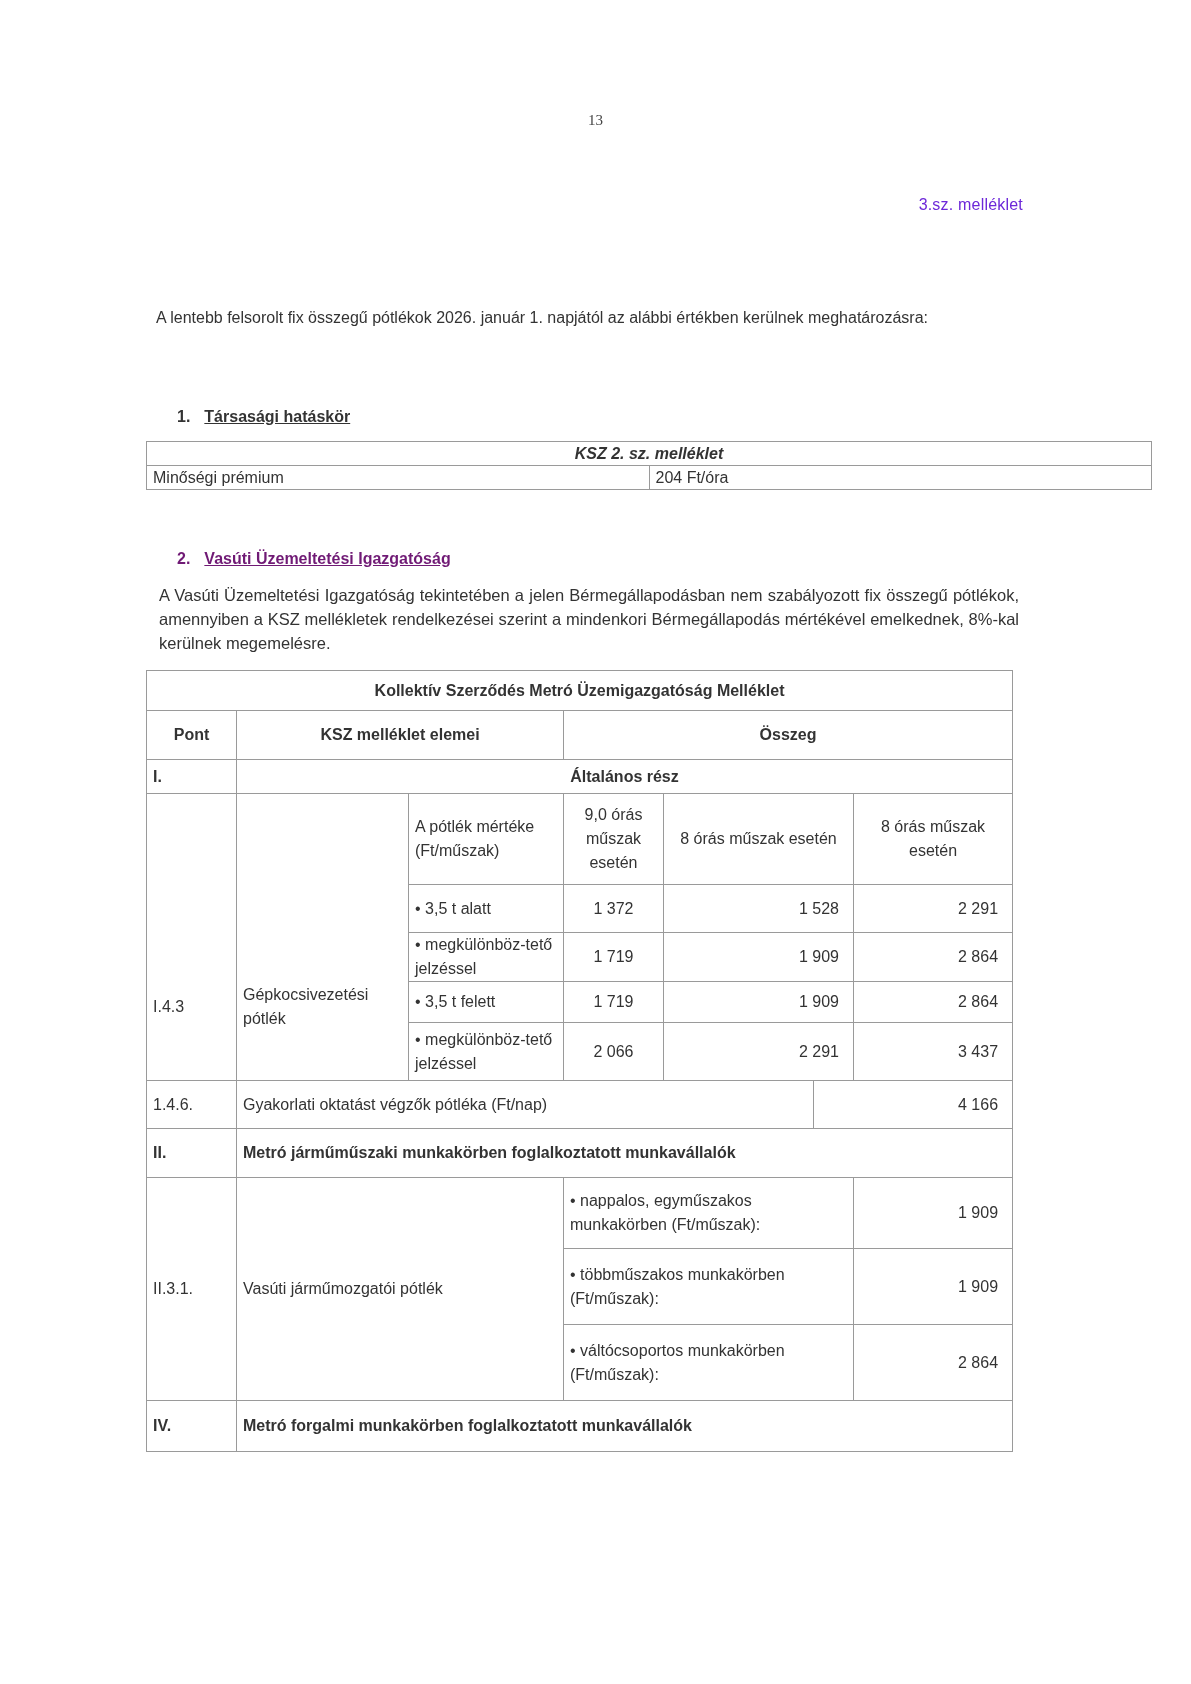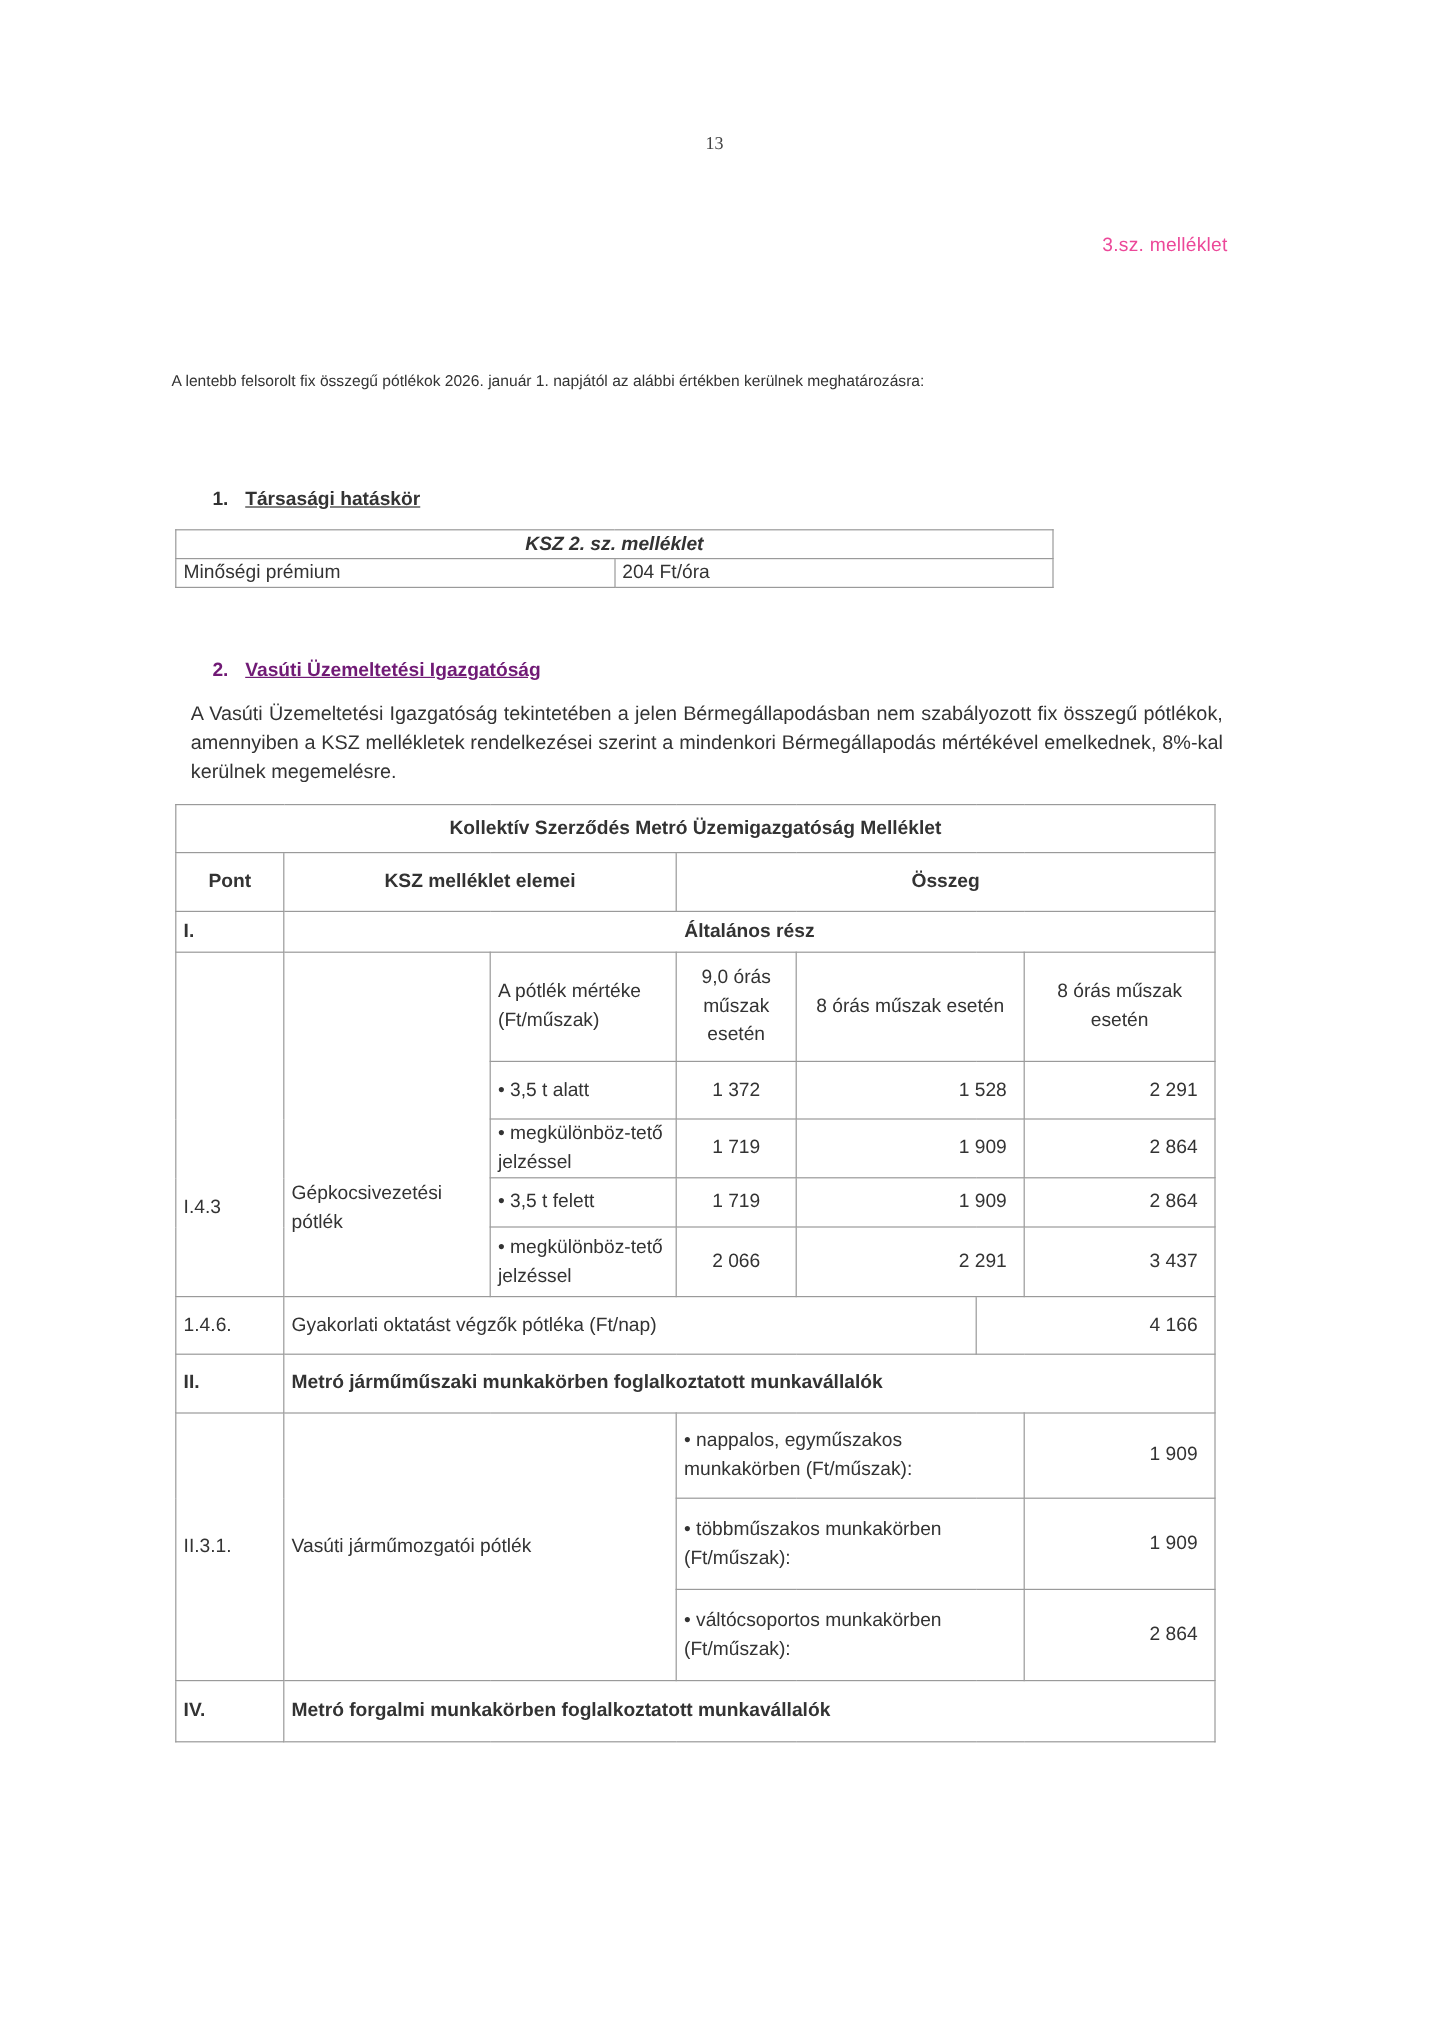--- a/index.html
+++ b/index.html
@@ -1,33 +1,33 @@
 <!DOCTYPE html>
 <html><head>
 <meta charset="utf-8">
 <style>
   html, body { margin:0; padding:0; background:#ffffff; }
   body { width:1191px; height:1684px; position:relative; overflow:hidden;
          font-family:"Liberation Sans", sans-serif; color:#2b2b2b; }
   .abs { position:absolute; }
   .pagenum { left:0; width:1191px; top:112px; text-align:center;
              font-family:"Liberation Serif", serif; font-size:15px; color:#444; }
-  .annex { right:168px; top:196px; font-size:16px; color:#ec4899; letter-spacing:0.2px; }
-  .intro { left:143px; width:860px; top:306px; font-size:13px; line-height:24px;
+  .annex { right:168px; top:196px; font-size:16px; color:#6d28d9; letter-spacing:0.2px; }
+  .intro { left:156px; width:860px; top:306px; font-size:16px; line-height:24px;
            text-align:justify; color:#333; }
   .h1 { left:177px; top:408px; font-size:16px; font-weight:bold; color:#333; }
   .h1 .u, .h2 .u { text-decoration:underline; margin-left:14px; }
   .h2 { left:177px; top:550px; font-size:16px; font-weight:bold; color:#701a75; }
   .para2 { left:159px; width:860px; top:583px; font-size:16.5px; line-height:24px;
            text-align:justify; color:#333; }
 
   table { border-collapse:collapse; }
   td, th { border:1px solid #9a9a9a; padding:0 6px; font-size:16px; color:#333;
            font-weight:normal; }
-  .t1 { left:146px; top:441px; width:732px; }
+  .t1 { left:146px; top:441px; width:1006px; }
   .t1 td { height:23px; }
   .t1 .cap { text-align:center; font-style:italic; font-weight:bold; }
 
   .t2 { left:146px; top:670px; width:866px; table-layout:fixed; }
   .t2 .h { height:40px;padding-left:22px; }
   .b { font-weight:bold; }
   .c { text-align:center; }
   .r { text-align:right; padding-right:14px; }
   .top { vertical-align:top; padding-top:8px; }
   .sub td { line-height:24px; }

